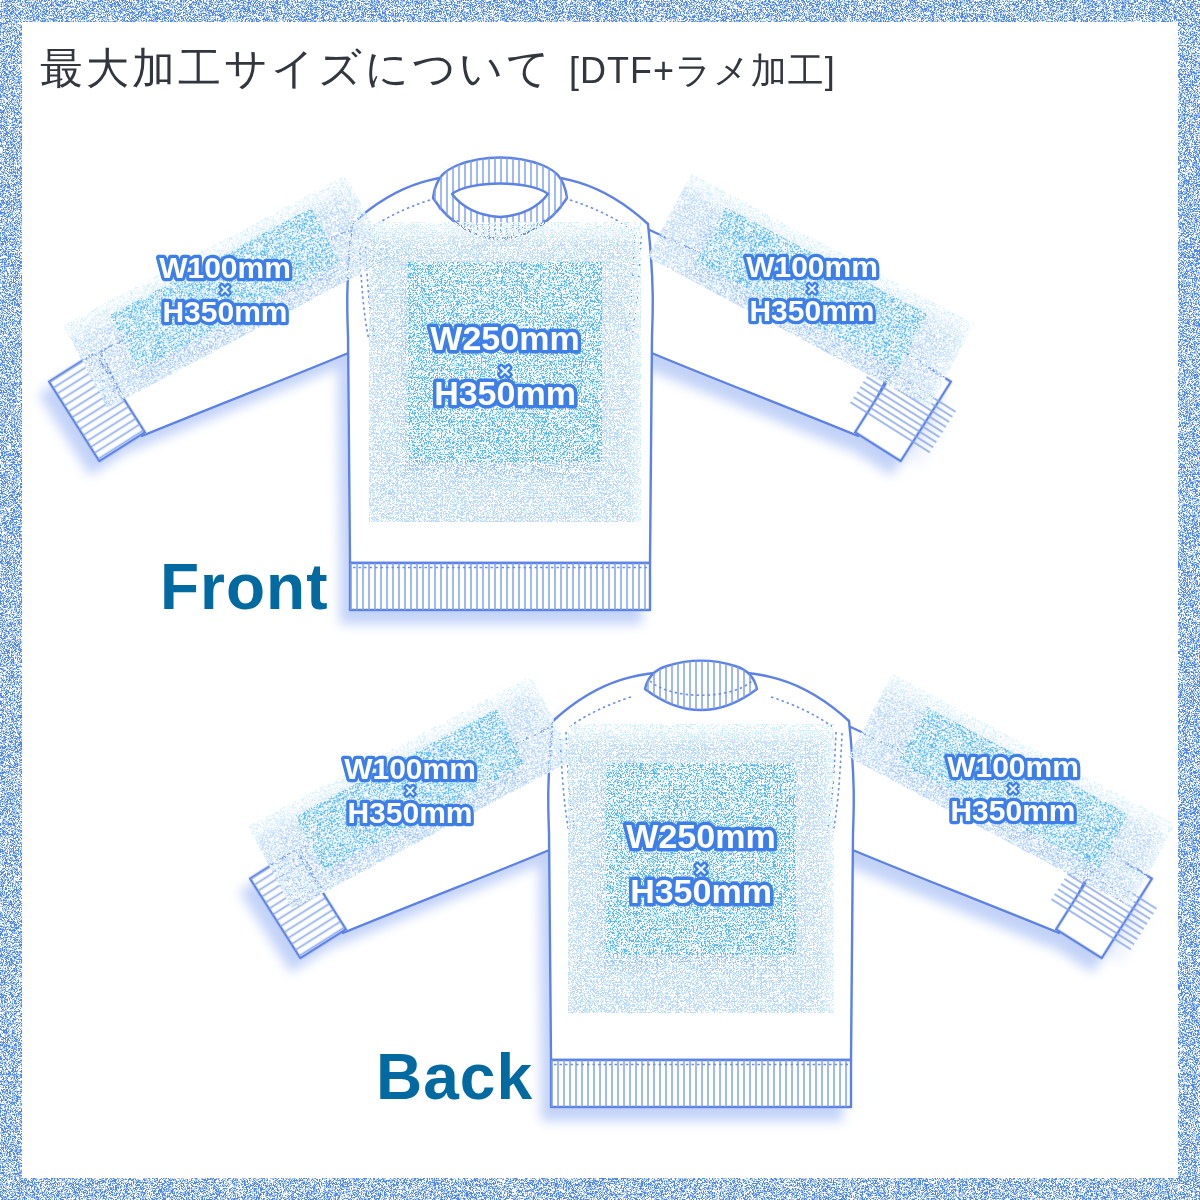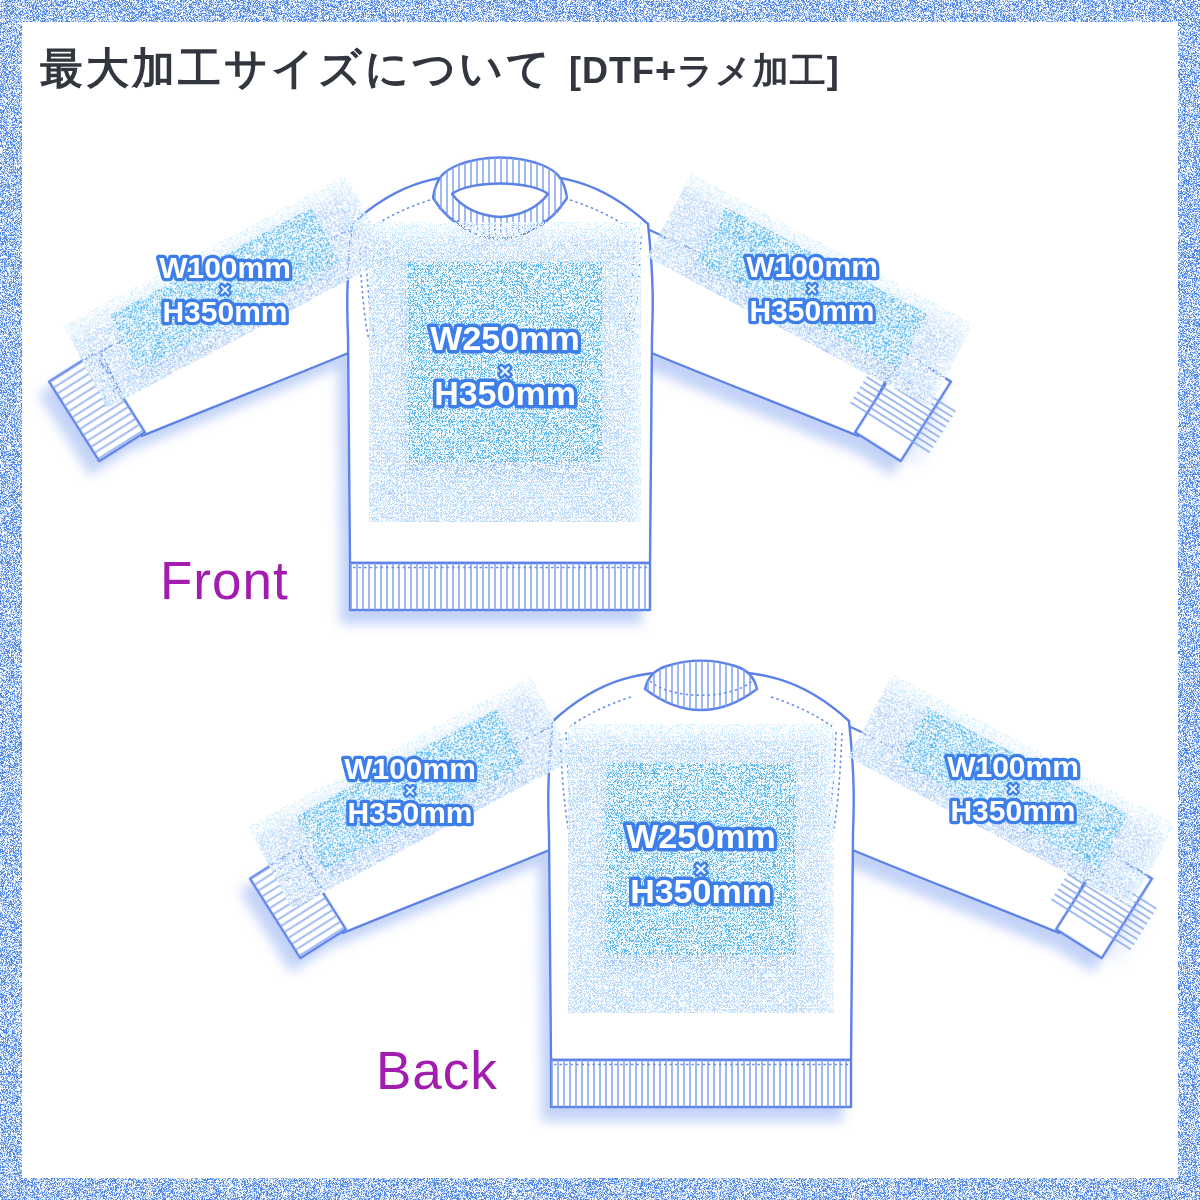--- a/index.html
+++ b/index.html
@@ -5,26 +5,26 @@
   html,body{margin:0;padding:0;}
   body{
     width:1200px;height:1200px;position:relative;overflow:hidden;
     background:#fff;
     font-family:"Liberation Sans","DejaVu Sans",sans-serif;
   }
   #stage{position:absolute;left:0;top:0;width:1200px;height:1200px;}
   .overlay{position:absolute;z-index:5;}
   #title-row{
     left:40px;top:40px;display:flex;align-items:baseline;gap:16px;
-    color:#32363e;font-weight:bold;white-space:nowrap;
+    color:#32363e;font-weight:normal;white-space:nowrap;
   }
   .title-main{font-size:43px;letter-spacing:3px;}
   .title-tag{font-size:36px;letter-spacing:1px;}
   .view-label{
-    font-weight:normal;color:#a21caf;font-size:53px;letter-spacing:1px;
+    font-weight:bold;color:#0369a1;font-size:64px;letter-spacing:1px;
   }
   #front-label{left:160px;top:550px;}
   #back-label{left:376px;top:1040px;}
   svg text{font-family:"Liberation Sans","DejaVu Sans",sans-serif;}
   .size-text{
     font-weight:bold;fill:#ffffff;stroke:#3d7ee8;stroke-linejoin:round;
     paint-order:stroke fill;text-anchor:middle;
   }
   .size-big{font-size:34px;stroke-width:7px;}
   .size-big-sm{font-size:30px;stroke-width:6.5px;}

